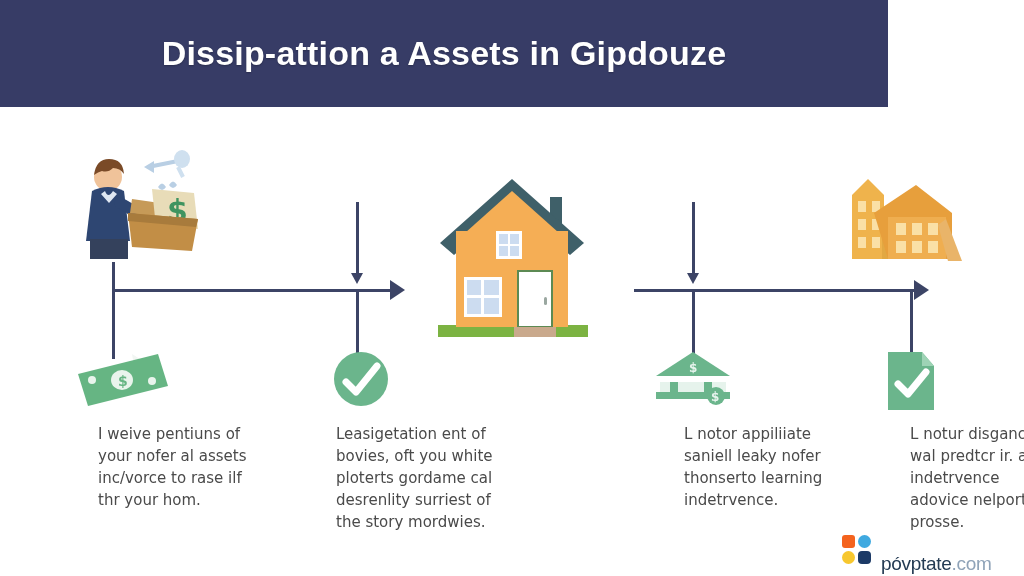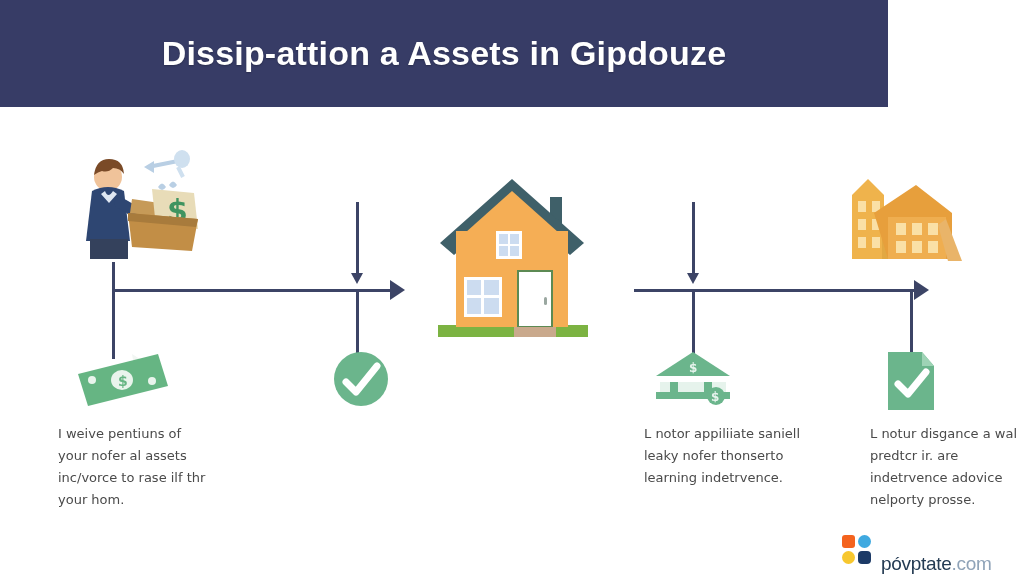--- a/index.html
+++ b/index.html
@@ -104,23 +104,24 @@
   #icon-cash   { left: 72px;  width: 110px; height: 60px; }
   #icon-check  { left: 332px; width: 58px;  height: 58px; }
   #icon-bank   { left: 654px; width: 78px;  height: 56px; }
   #icon-doc    { left: 884px; width: 54px;  height: 62px; }
 
   
   .caption {
     position: absolute;
     top: 316px;
     color: #4a4a4a;
-    font-size: 13px;
+    font-size: 15px;
     line-height: 22px;
     font-family: "DejaVu Sans", sans-serif;
+    margin-left: 40px;
   }
   #caption-1 { left: 58px;  width: 150px; }
   #caption-2 { left: 296px; width: 160px; }
   #caption-3 { left: 644px; width: 160px; }
   #caption-4 { left: 870px; width: 150px; }
 
   
   #logo {
     position: absolute;
     left: 842px; top: 418px;
@@ -285,20 +286,21 @@
 
   <div class="icon-slot" id="icon-doc">
     <svg width="54" height="62" viewBox="0 0 54 62">
       <path d="M4 2 L38 2 L50 16 L50 60 L4 60 Z" fill="#6bb58c"></path>
       <path d="M38 2 L38 16 L50 16 Z" fill="#9ed3b5"></path>
       <path d="M14 34 L24 44 L42 22" stroke="#ffffff" stroke-width="7" fill="none" stroke-linecap="round" stroke-linejoin="round"></path>
     </svg>
   </div>
 
   <div class="caption" id="caption-1">I weive pentiuns of your nofer al assets inc/vorce to rase ilf thr your hom.</div>
+  <div class="caption" id="caption-2">Leasigetation ent of bovies, oft you white ploterts gordame cal desrenlity surriest of the story mordwies.</div>
   <div class="caption" id="caption-3">L notor appiliiate saniell leaky nofer thonserto learning indetrvence.</div>
   <div class="caption" id="caption-4">L notur disgance a wal predtcr ir. are indetrvence adovice nelporty prosse.</div>
 
   <div id="logo">
     <div id="logo-mark">
       <span class="lm lm-tl"></span>
       <span class="lm lm-tr"></span>
       <span class="lm lm-bl"></span>
       <span class="lm lm-br"></span>
     </div>

